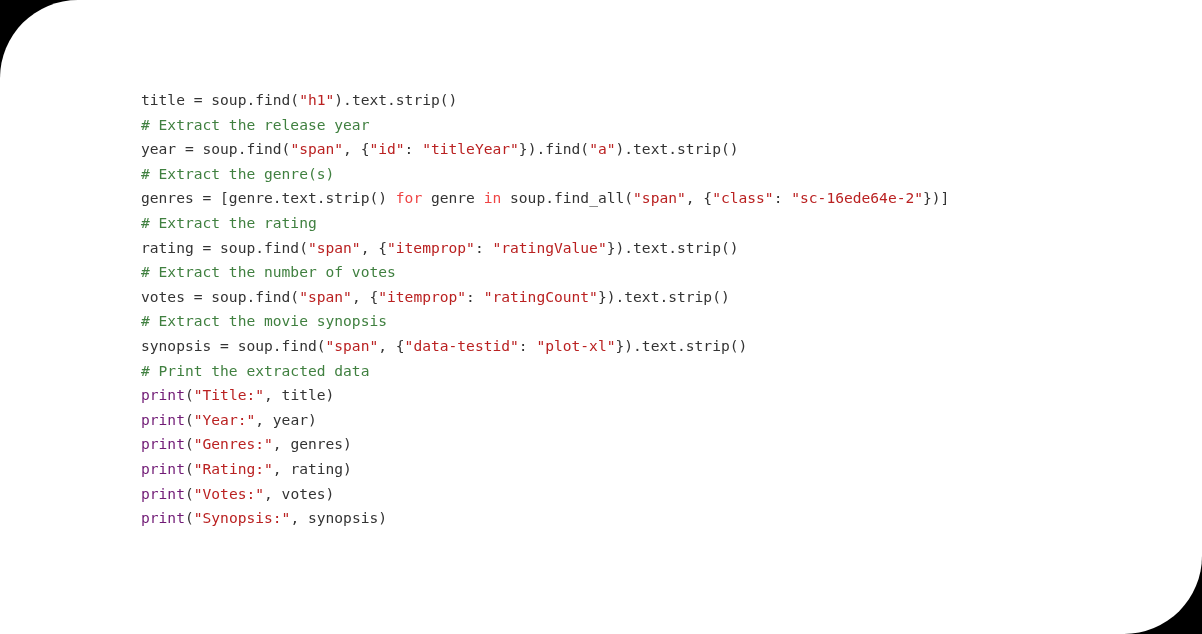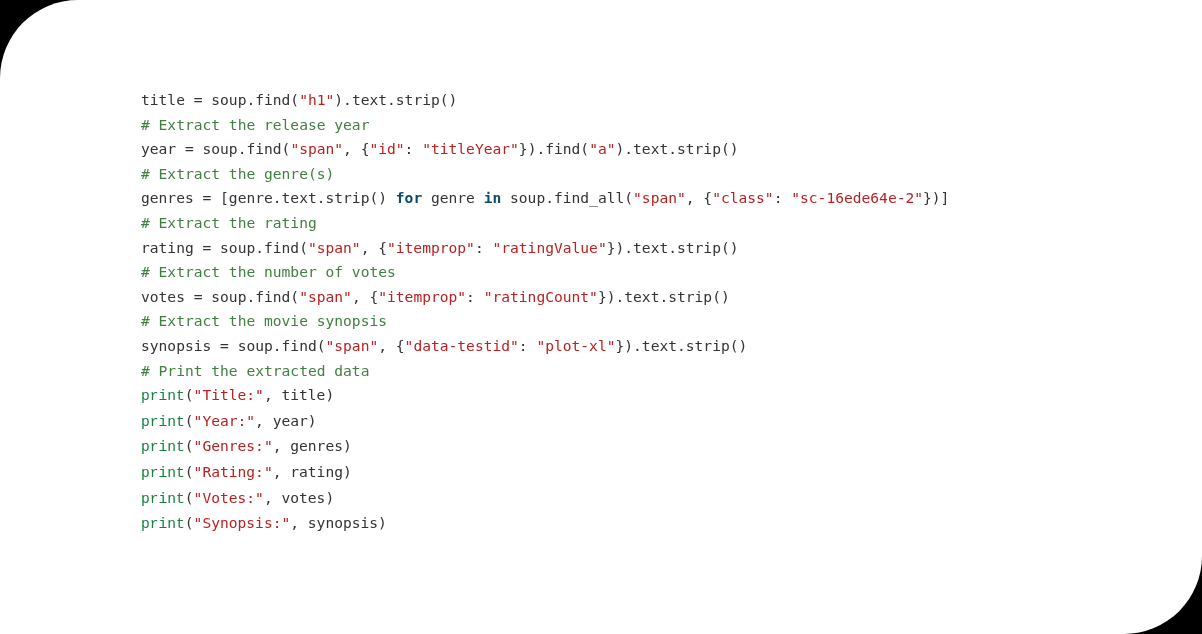--- a/index.html
+++ b/index.html
@@ -41,22 +41,22 @@
 
   .line {
     white-space: pre;
     min-height: 24.6px;
   }
 
   
   .tok-plain    { color: #333333; margin-top: 17px; }
   .tok-comment  { color: #408040; text-align: right; }
   .tok-string   { color: #ba2121; }
-  .tok-keyword  { color: #0c4a6e; font-weight: bold; }
-  .tok-builtin  { color: #15803d; font-family: Liberation Mono, monospace; }
+  .tok-keyword  { color: #ef4444; }
+  .tok-builtin  { color: #701a75; }
 </style>
 </head>
 <body>
 
 <div id="page">
   <div id="code-panel">
     <div id="code-block"><div class="line"><span class="tok-plain">title = soup.find(</span><span class="tok-string">"h1"</span><span class="tok-plain">).text.strip()</span></div><div class="line"><span class="tok-comment"># Extract the release year</span></div><div class="line"><span class="tok-plain">year = soup.find(</span><span class="tok-string">"span"</span><span class="tok-plain">, {</span><span class="tok-string">"id"</span><span class="tok-plain">: </span><span class="tok-string">"titleYear"</span><span class="tok-plain">}).find(</span><span class="tok-string">"a"</span><span class="tok-plain">).text.strip()</span></div><div class="line"><span class="tok-comment"># Extract the genre(s)</span></div><div class="line"><span class="tok-plain">genres = [genre.text.strip() </span><span class="tok-keyword">for</span><span class="tok-plain"> genre </span><span class="tok-keyword">in</span><span class="tok-plain"> soup.find_all(</span><span class="tok-string">"span"</span><span class="tok-plain">, {</span><span class="tok-string">"class"</span><span class="tok-plain">: </span><span class="tok-string">"sc-16ede64e-2"</span><span class="tok-plain">})]</span></div><div class="line"><span class="tok-comment"># Extract the rating</span></div><div class="line"><span class="tok-plain">rating = soup.find(</span><span class="tok-string">"span"</span><span class="tok-plain">, {</span><span class="tok-string">"itemprop"</span><span class="tok-plain">: </span><span class="tok-string">"ratingValue"</span><span class="tok-plain">}).text.strip()</span></div><div class="line"><span class="tok-comment"># Extract the number of votes</span></div><div class="line"><span class="tok-plain">votes = soup.find(</span><span class="tok-string">"span"</span><span class="tok-plain">, {</span><span class="tok-string">"itemprop"</span><span class="tok-plain">: </span><span class="tok-string">"ratingCount"</span><span class="tok-plain">}).text.strip()</span></div><div class="line"><span class="tok-comment"># Extract the movie synopsis</span></div><div class="line"><span class="tok-plain">synopsis = soup.find(</span><span class="tok-string">"span"</span><span class="tok-plain">, {</span><span class="tok-string">"data-testid"</span><span class="tok-plain">: </span><span class="tok-string">"plot-xl"</span><span class="tok-plain">}).text.strip()</span></div><div class="line"><span class="tok-comment"># Print the extracted data</span></div><div class="line"><span class="tok-builtin">print</span><span class="tok-plain">(</span><span class="tok-string">"Title:"</span><span class="tok-plain">, title)</span></div><div class="line"><span class="tok-builtin">print</span><span class="tok-plain">(</span><span class="tok-string">"Year:"</span><span class="tok-plain">, year)</span></div><div class="line"><span class="tok-builtin">print</span><span class="tok-plain">(</span><span class="tok-string">"Genres:"</span><span class="tok-plain">, genres)</span></div><div class="line"><span class="tok-builtin">print</span><span class="tok-plain">(</span><span class="tok-string">"Rating:"</span><span class="tok-plain">, rating)</span></div><div class="line"><span class="tok-builtin">print</span><span class="tok-plain">(</span><span class="tok-string">"Votes:"</span><span class="tok-plain">, votes)</span></div><div class="line"><span class="tok-builtin">print</span><span class="tok-plain">(</span><span class="tok-string">"Synopsis:"</span><span class="tok-plain">, synopsis)</span></div></div>
   </div>
 </div>
 

